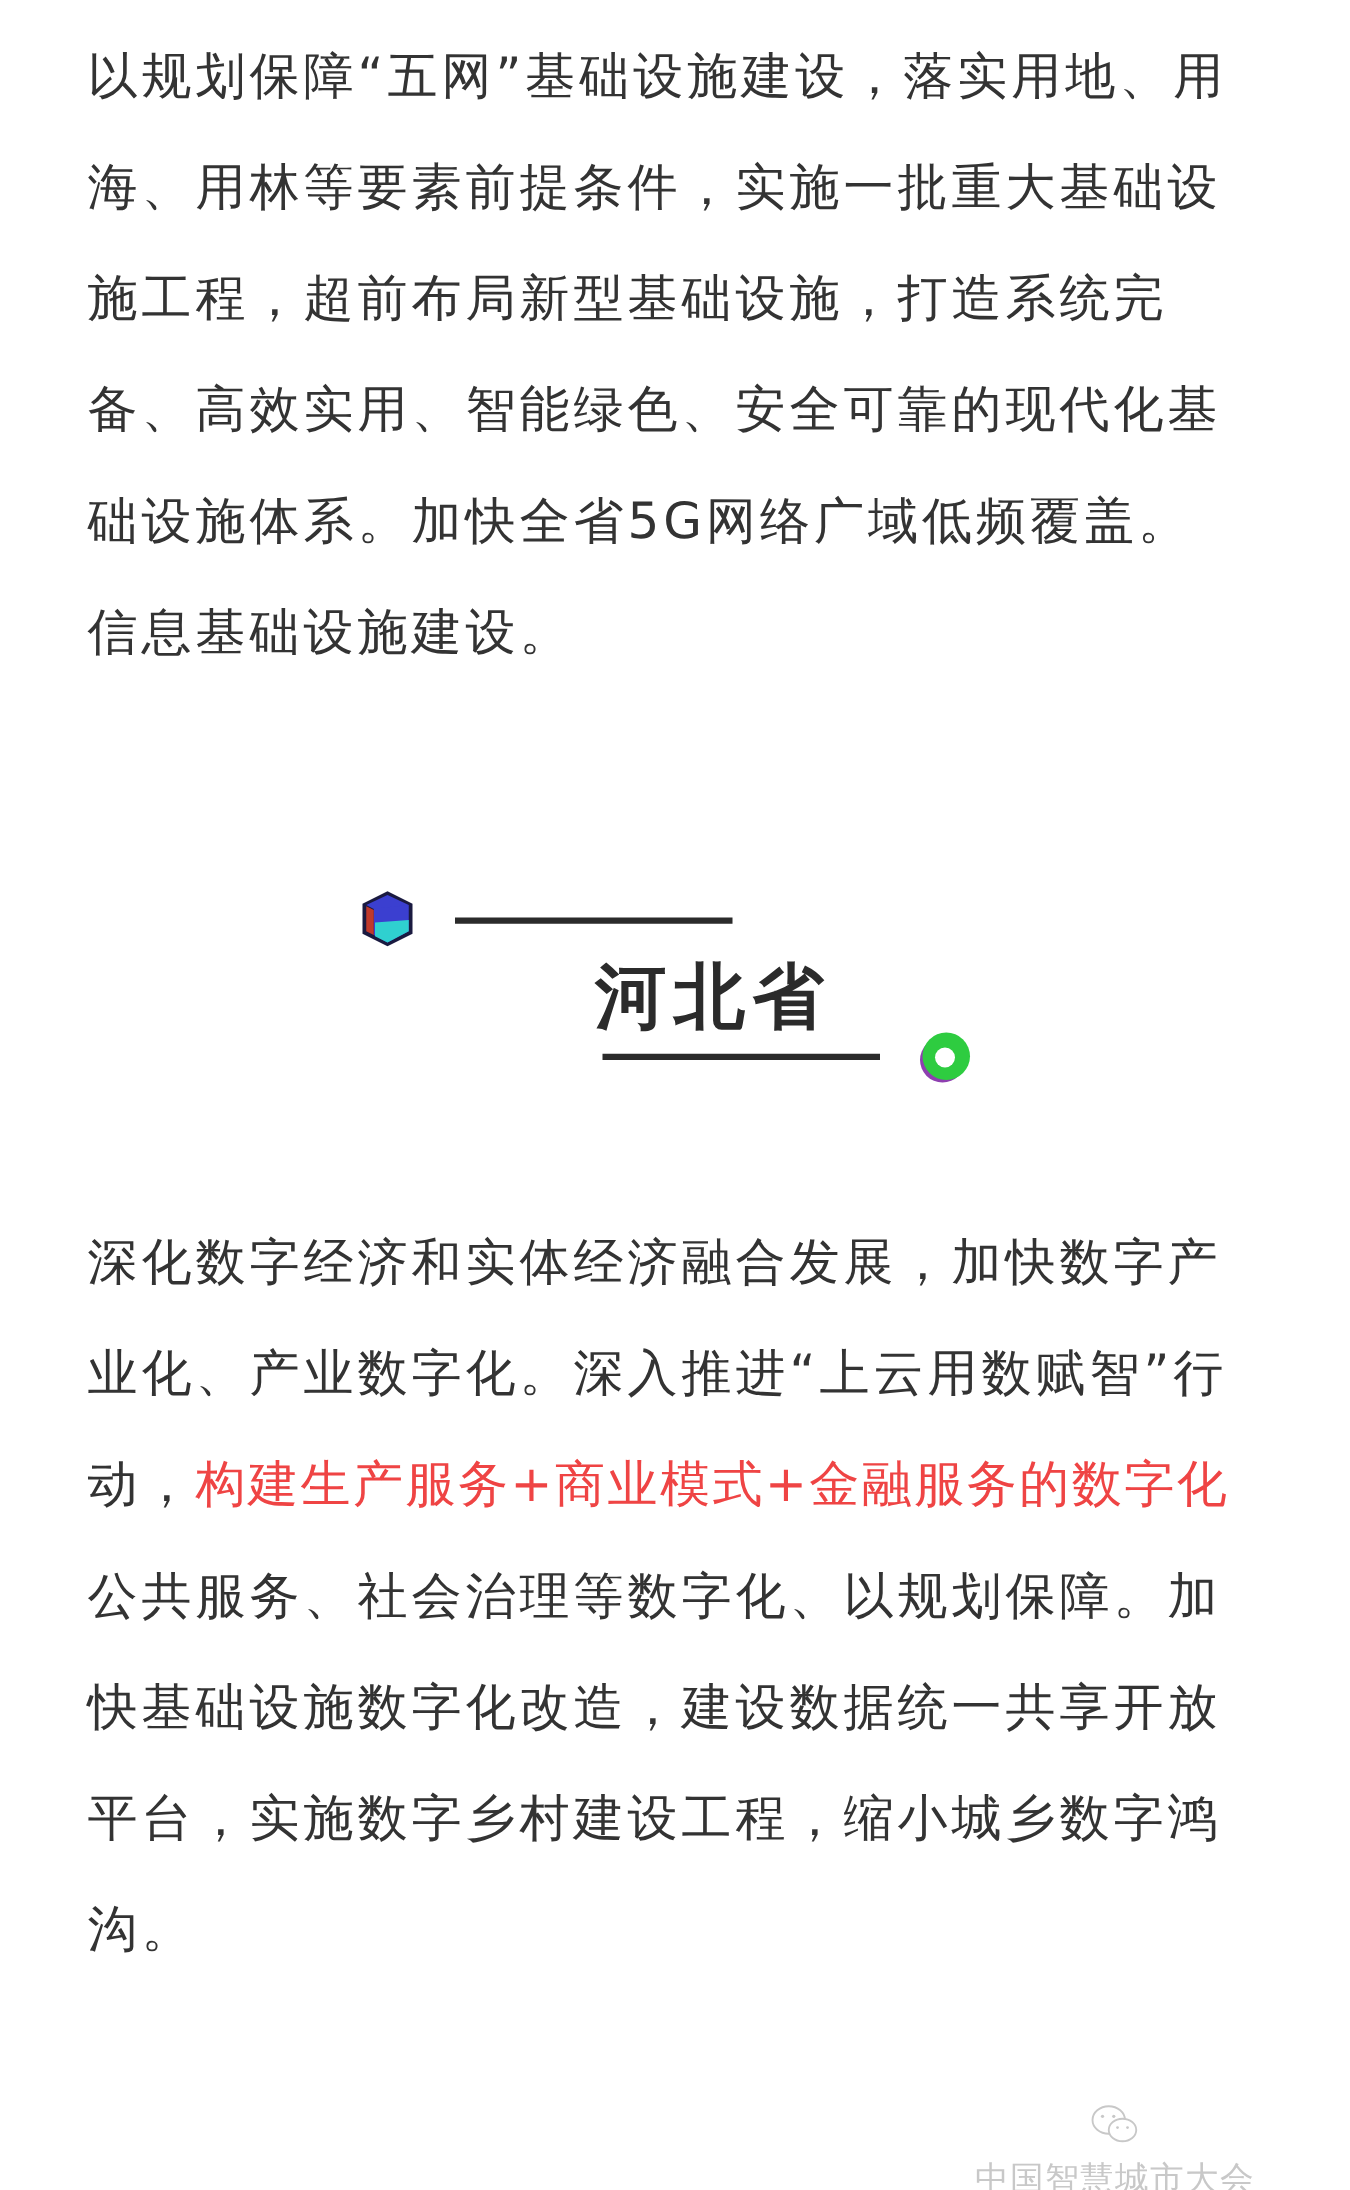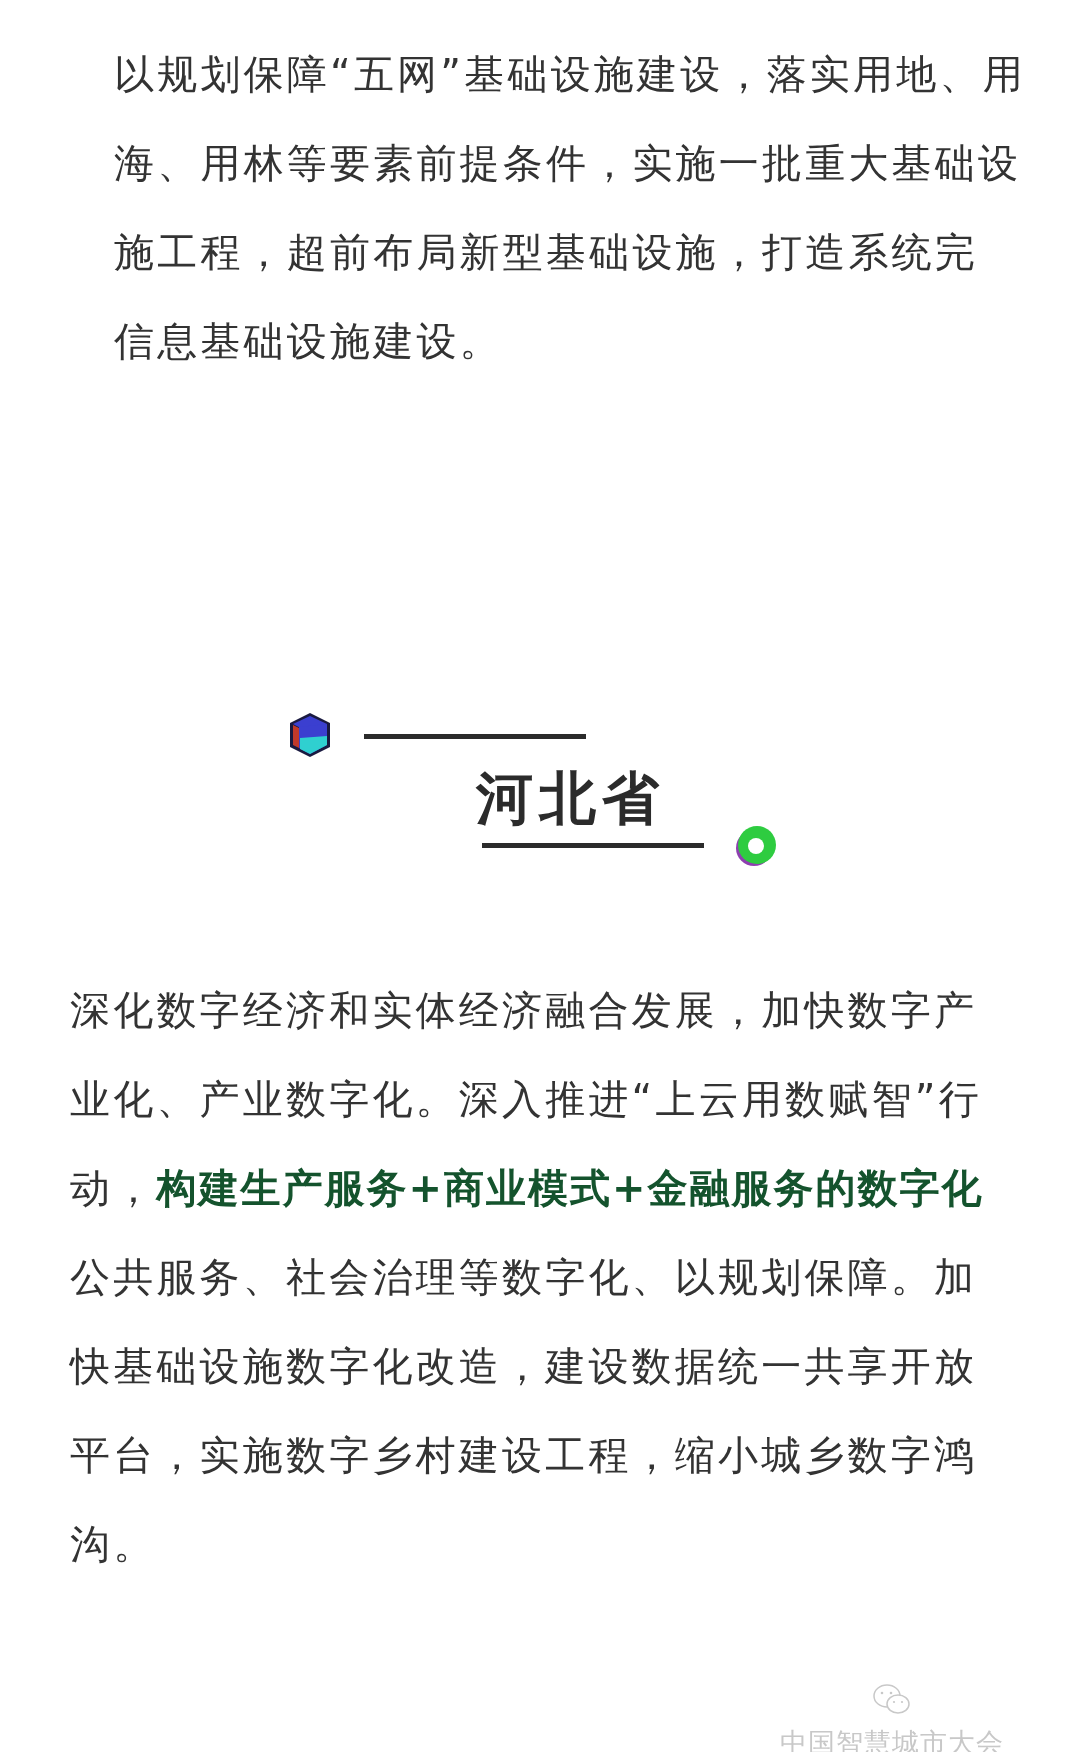--- a/index.html
+++ b/index.html
@@ -1,38 +1,40 @@
 <!DOCTYPE html>
 <html><head>
 <meta charset="utf-8">
 <style>
   html, body { margin: 0; padding: 0; background: #ffffff; }
   body { width: 1080px; height: 1752px; position: relative; overflow: hidden;
          font-family: "DejaVu Sans", "Liberation Sans", sans-serif; color: #333333; }
   .para { position: absolute; left: 70px; width: 940px; }
   .line { height: 89px; line-height: 89px; font-size: 40px; white-space: nowrap;
           letter-spacing: 3.2px; overflow: visible; }
-  .hl { color: #14532d; font-weight: bold; letter-spacing: 2px; }
-  #p1 { top: 30px; margin-left: 44px; }
+  .hl { color: #ef4444; font-weight: normal; letter-spacing: 2px; }
+  #p1 { top: 17px; }
   #p2 { top: 966px; }
   .deco { position: absolute; }
   .rule { position: absolute; height: 5px; background: #2b2b2b; }
   .heading { position: absolute; left: 476px; top: 770px; font-size: 57px; font-weight: bold;
              color: #2b2b2b; letter-spacing: 6px; line-height: 56px; }
   .watermark { position: absolute; left: 780px; top: 1683px; font-size: 27px; color: #c8c8c8;
                display: flex; align-items: center; gap: 8px; flex-direction: column; }
   .watermark span { letter-spacing: 1px; }
 </style>
 </head>
 <body>
 
 <div class="para" id="p1">
   <div class="line">以规划保障“五网”基础设施建设，落实用地、用</div>
   <div class="line">海、用林等要素前提条件，实施一批重大基础设</div>
   <div class="line">施工程，超前布局新型基础设施，打造系统完</div>
+  <div class="line">备、高效实用、智能绿色、安全可靠的现代化基</div>
+  <div class="line">础设施体系。加快全省5G网络广域低频覆盖。</div>
   <div class="line">信息基础设施建设。</div>
 </div>
 
 <div class="deco" style="left:286px; top:710px; width:48px; height:50px;">
   <svg width="48" height="50" viewBox="0 0 48 50">
     <polygon points="24,3 44,13 44,37 24,47 4,37 4,13" fill="#1a1a40"></polygon>
     <polygon points="24,6 41,14 24,23 7,14" fill="#3b3fd0"></polygon>
     <polygon points="13,17 41,14 41,35 24,44 13,38" fill="#3b3fd0"></polygon>
     <polygon points="14,28 41,26 41,35 24,44 14,39" fill="#2fd0d0"></polygon>
     <polygon points="7,15 13,18 13,38 7,35" fill="#c0392b"></polygon>

